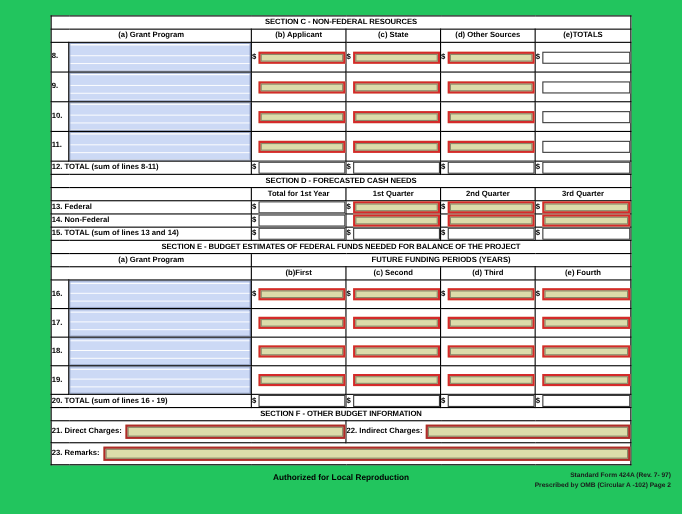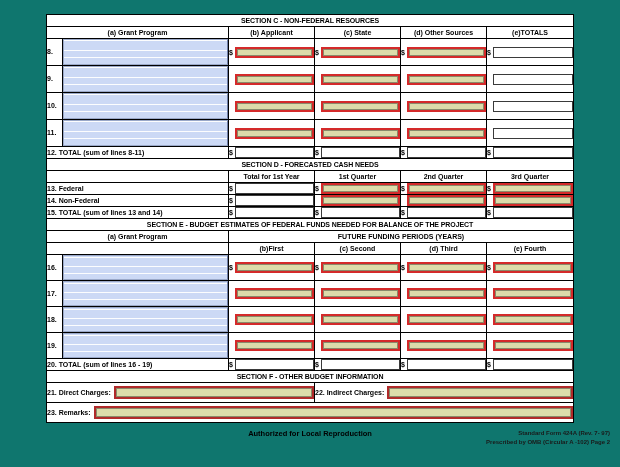--- a/index.html
+++ b/index.html
@@ -3,21 +3,21 @@
 <meta charset="utf-8">
 <style>
   html,body{margin:0;padding:0;background:#ffffff;}
   body{
     width:620px;height:467px;
     font-family:"Liberation Sans", sans-serif;
     font-size:7px;
     color:#000000;
     -webkit-font-smoothing:none;
   }
-  .sheet{position:relative;width:620px;height:467px;overflow:hidden;background:#0f766e;}
+  .sheet{position:relative;width:620px;height:467px;overflow:hidden;background:#22c55e;}
 
   
   .form{
     position:absolute;
     left:46px; top:14px; width:527px;
     border:1px solid #000;
     border-collapse:collapse;
     table-layout:fixed;
     background:#fff;
   }

